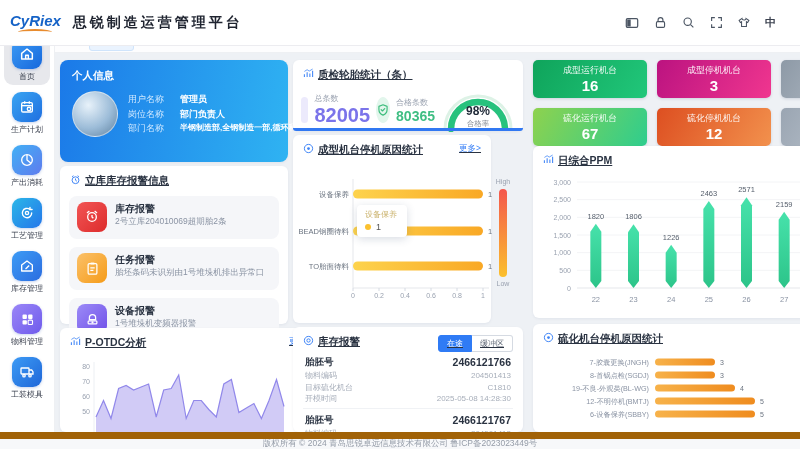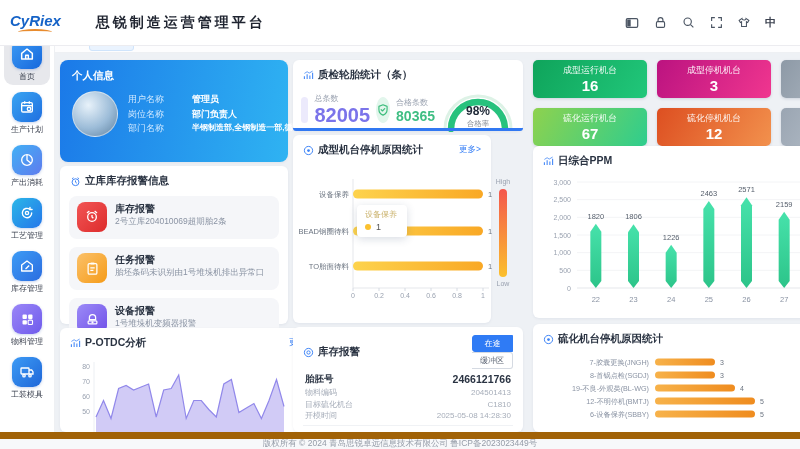--- a/index.html
+++ b/index.html
@@ -2,21 +2,21 @@
 <html><head>
 <meta charset="utf-8">
 <style>
   * { margin:0; padding:0; box-sizing:border-box; }
   html,body { background:#dfe3e8; }
   body { font-family:"Liberation Sans","DejaVu Sans",sans-serif; }
   .app { position:relative; width:800px; height:449px; background:#eef1f5; overflow:hidden; }
   svg text { font-family:"Liberation Sans","DejaVu Sans",sans-serif; }
 
   
-  .header { position:absolute; top:0; left:0; right:0; height:46px; background:#fff; border-bottom:1px solid #ececf0; display:flex; align-items:center; padding:0 10px; z-index:30;gap:23px; }
+  .header { position:absolute; top:0; left:0; right:0; height:46px; background:#fff; border-bottom:1px solid #ececf0; display:flex; align-items:center; padding:0 10px; z-index:30; }
   .logo { display:flex; flex-direction:column; align-items:center; margin-right:12px; }
   .logo-text { font-size:15px; font-weight:bold; font-style:italic; color:#1663c7; letter-spacing:0; line-height:1; }
   .logo-swoosh { width:34px; height:3px; border-radius:50% / 100% 100% 0 0; border-top:2px solid #e88b2d; margin-top:1px; }
   .app-title { font-size:14px; font-weight:bold; color:#1f2430; letter-spacing:3px; }
   .header-right { margin-left:auto; display:flex; align-items:center; gap:14px; padding-right:14px; }
   .hicon { width:14px; height:14px; display:flex; align-items:center; justify-content:center; cursor:pointer; }
   .lang { font-size:11px; color:#3c4250; font-weight:bold; cursor:pointer; }
 
   
   .sidebar { position:absolute; top:30px; left:0; bottom:0; width:55px; background:#fff; border-right:1px solid #eef0f3; display:flex; flex-direction:column; align-items:center; padding-top:5px; gap:3px; overflow:hidden; z-index:20; }
@@ -29,29 +29,29 @@
   .t5{background:linear-gradient(135deg,#3d9bf5,#2b6de0);} .t6{background:linear-gradient(135deg,#9a86f7,#6f5bec);}
   .t7{background:linear-gradient(135deg,#8f8cf5,#5f63ea);} .t8{background:linear-gradient(135deg,#3d9bf5,#1e66d8);}
 
   
   .tabbar { position:absolute; top:30px; left:55px; right:0; height:23px; background:#fdfdfe; border-bottom:1px solid #eef0f3; display:flex; align-items:center; gap:10px; padding:0 10px; z-index:10; }
   .tab-chip { display:flex; align-items:center; gap:4px; background:#eaf3fe; border:1px solid #cfe4fb; color:#3a86f0; font-size:9px; border-radius:3px; padding:2px 8px; cursor:pointer; }
   .tab-dot { width:5px; height:5px; border-radius:50%; background:#3a86f0; }
 
   
   .card { position:absolute; background:#fff; border-radius:6px; box-shadow:0 1px 3px rgba(20,40,80,.06); }
-  .card-title { display:flex; align-items:center; gap:4px; font-size:10.5px; font-weight:bold; color:#2a3342; padding:8px 10px 2px; }
+  .card-title { display:flex; gap:4px; font-size:10.5px; font-weight:bold; color:#2a3342; padding:8px 10px 2px;text-decoration:underline; }
   .more { margin-left:auto; font-size:8.5px; color:#3b82f6; font-weight:normal; cursor:pointer; }
 
   
   .profile { left:60px; top:60px; width:228px; height:102px; background:linear-gradient(100deg,#1b79e8,#2fb3f2); border-radius:8px; padding:9px 12px; color:#fff; }
   .profile-title { font-size:10.5px; font-weight:bold; margin-bottom:8px; }
   .profile-body { display:flex; align-items:center; gap:10px; }
   .avatar { width:46px; height:46px; border-radius:50%; flex:0 0 46px; background:radial-gradient(circle at 35% 30%,#e8f2fa,#9cbcd8 55%,#5c7f9e); border:1px solid rgba(255,255,255,.5); }
-  .p-row { display:flex; gap:20px; font-size:9px; line-height:1.65; white-space:nowrap; }
+  .p-row { display:flex; gap:8px; font-size:9px; line-height:1.65; white-space:nowrap; }
   .p-label { color:#cfe8ff; flex:0 0 44px; }
   .p-value { font-weight:bold; color:#fff; }
 
   
   .alerts { left:60px; top:166px; width:228px; height:158px; }
   .alert-item { display:flex; gap:8px; background:#f5f6f9; border-radius:8px; margin:0 9px 8px; padding:6px 8px; height:43px; cursor:pointer; }
   .alert-ico { width:30px; height:30px; border-radius:8px; flex:0 0 30px; display:flex; align-items:center; justify-content:center; }
   .a-red{background:linear-gradient(135deg,#f25555,#dd2c2c);} .a-orange{background:linear-gradient(135deg,#fbc16a,#f59b18);} .a-purple{background:linear-gradient(135deg,#9c8bf7,#6f4fe8);}
   .alert-title { font-size:10px; font-weight:bold; color:#2a3342; line-height:1.4; }
   .alert-desc { font-size:8.5px; color:#8a93a3; white-space:nowrap; }
@@ -85,21 +85,21 @@
   .g3{background:linear-gradient(120deg,#8d99a6,#c3cbd4);} .g4{background:linear-gradient(120deg,#8ed24e,#2ecd8e);}
   .g5{background:linear-gradient(120deg,#dd4f21,#f2914d);} .g6{background:linear-gradient(120deg,#9aa5b2,#c9d1d9);}
 
   
   .ppm { left:533px; top:146px; width:275px; height:172px; }
   .curing { left:533px; top:324px; width:275px; height:108px; }
   .potdc { left:60px; top:328px; width:261px; height:104px; }
 
   
   .tire { left:293px; top:327px; width:230px; height:105px; overflow:hidden; }
-  .tire-btns { margin-left:auto; display:flex;flex-direction:column; }
+  .tire-btns { margin-left:auto; display:flex; }
   .btn { font-size:8px; padding:2px 8px; border:1px solid #d5dae2; color:#5a6372; background:#fff; cursor:pointer; }
   .btn.active { background:#2f7bf5; border-color:#2f7bf5; color:#fff; border-radius:3px 0 0 3px; }
   .btn.right { border-radius:0 3px 3px 0; border-left:none; }
   .rec-head { display:flex; justify-content:space-between; padding:2px 12px 1px; font-size:9.5px; font-weight:bold; color:#2a3342; }
   .rec-no { font-size:10.5px; }
   .rec-row { display:flex; justify-content:space-between; padding:0 12px; font-size:8px; color:#a7aeba; line-height:1.45; }
   .rec-div { height:1px; background:#f0f2f5; margin:3px 10px; }
 
   
   .footer { position:absolute; left:0; right:0; bottom:0; height:17px; background:#f7f8fa; border-top:7px solid #a16207; display:flex; align-items:center; justify-content:center; font-size:8.5px; color:#959ca8; z-index:25; }

